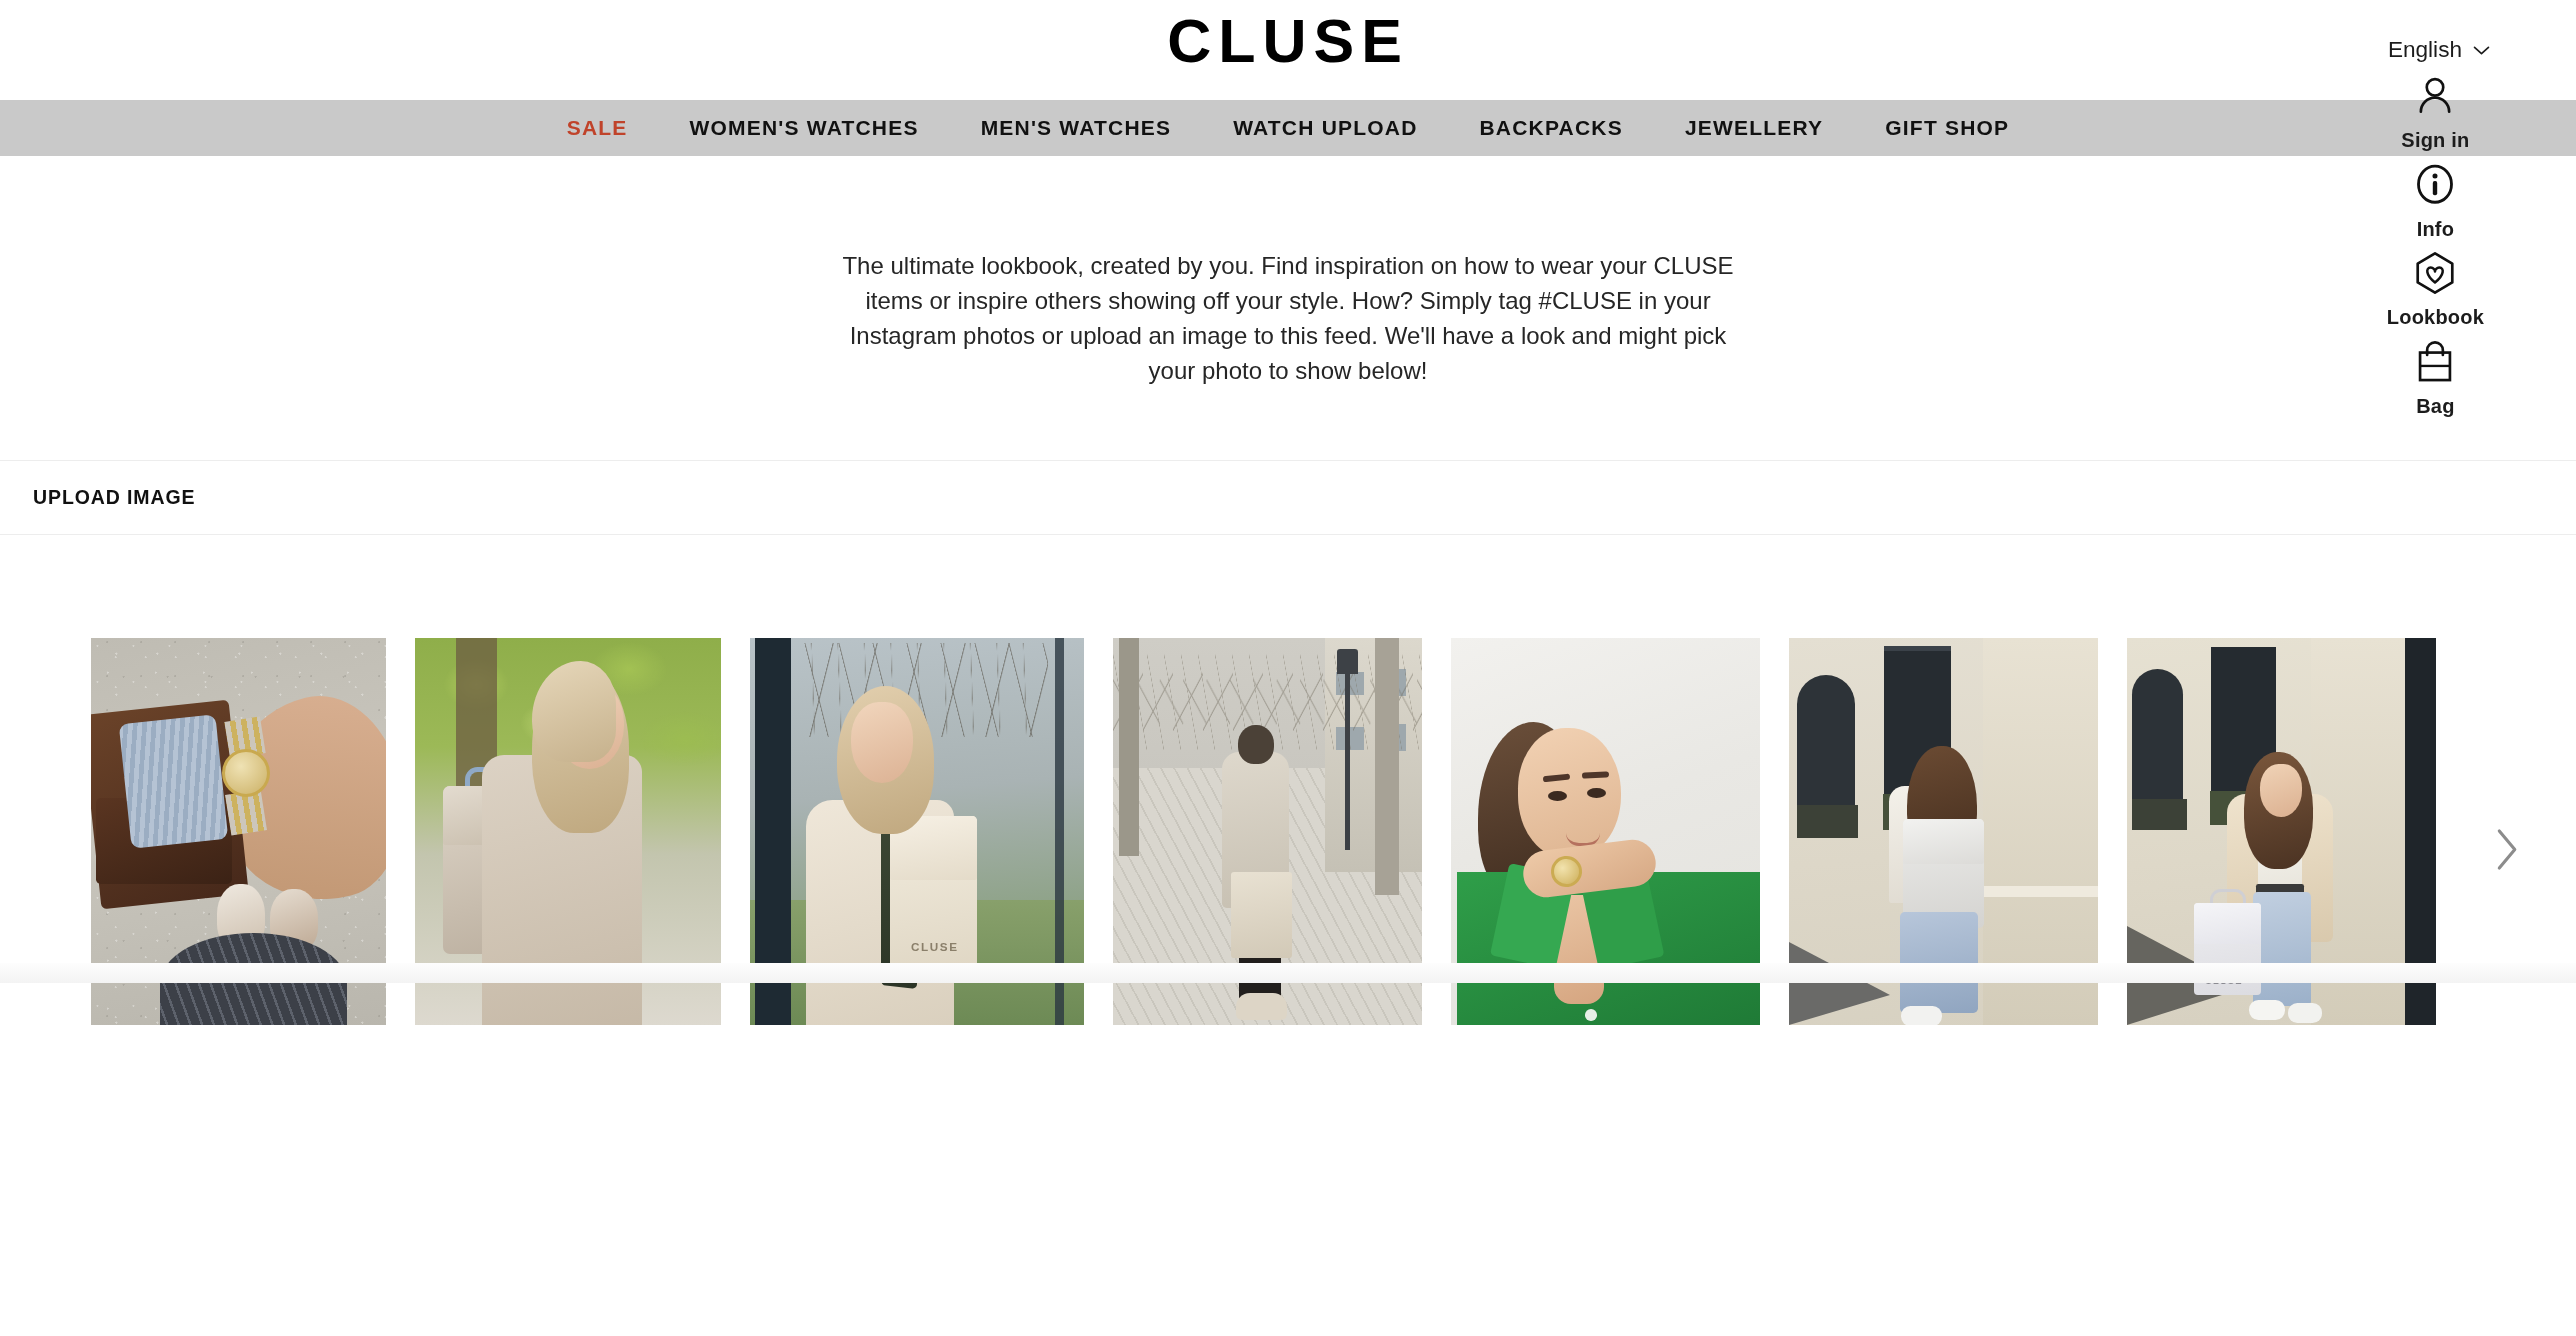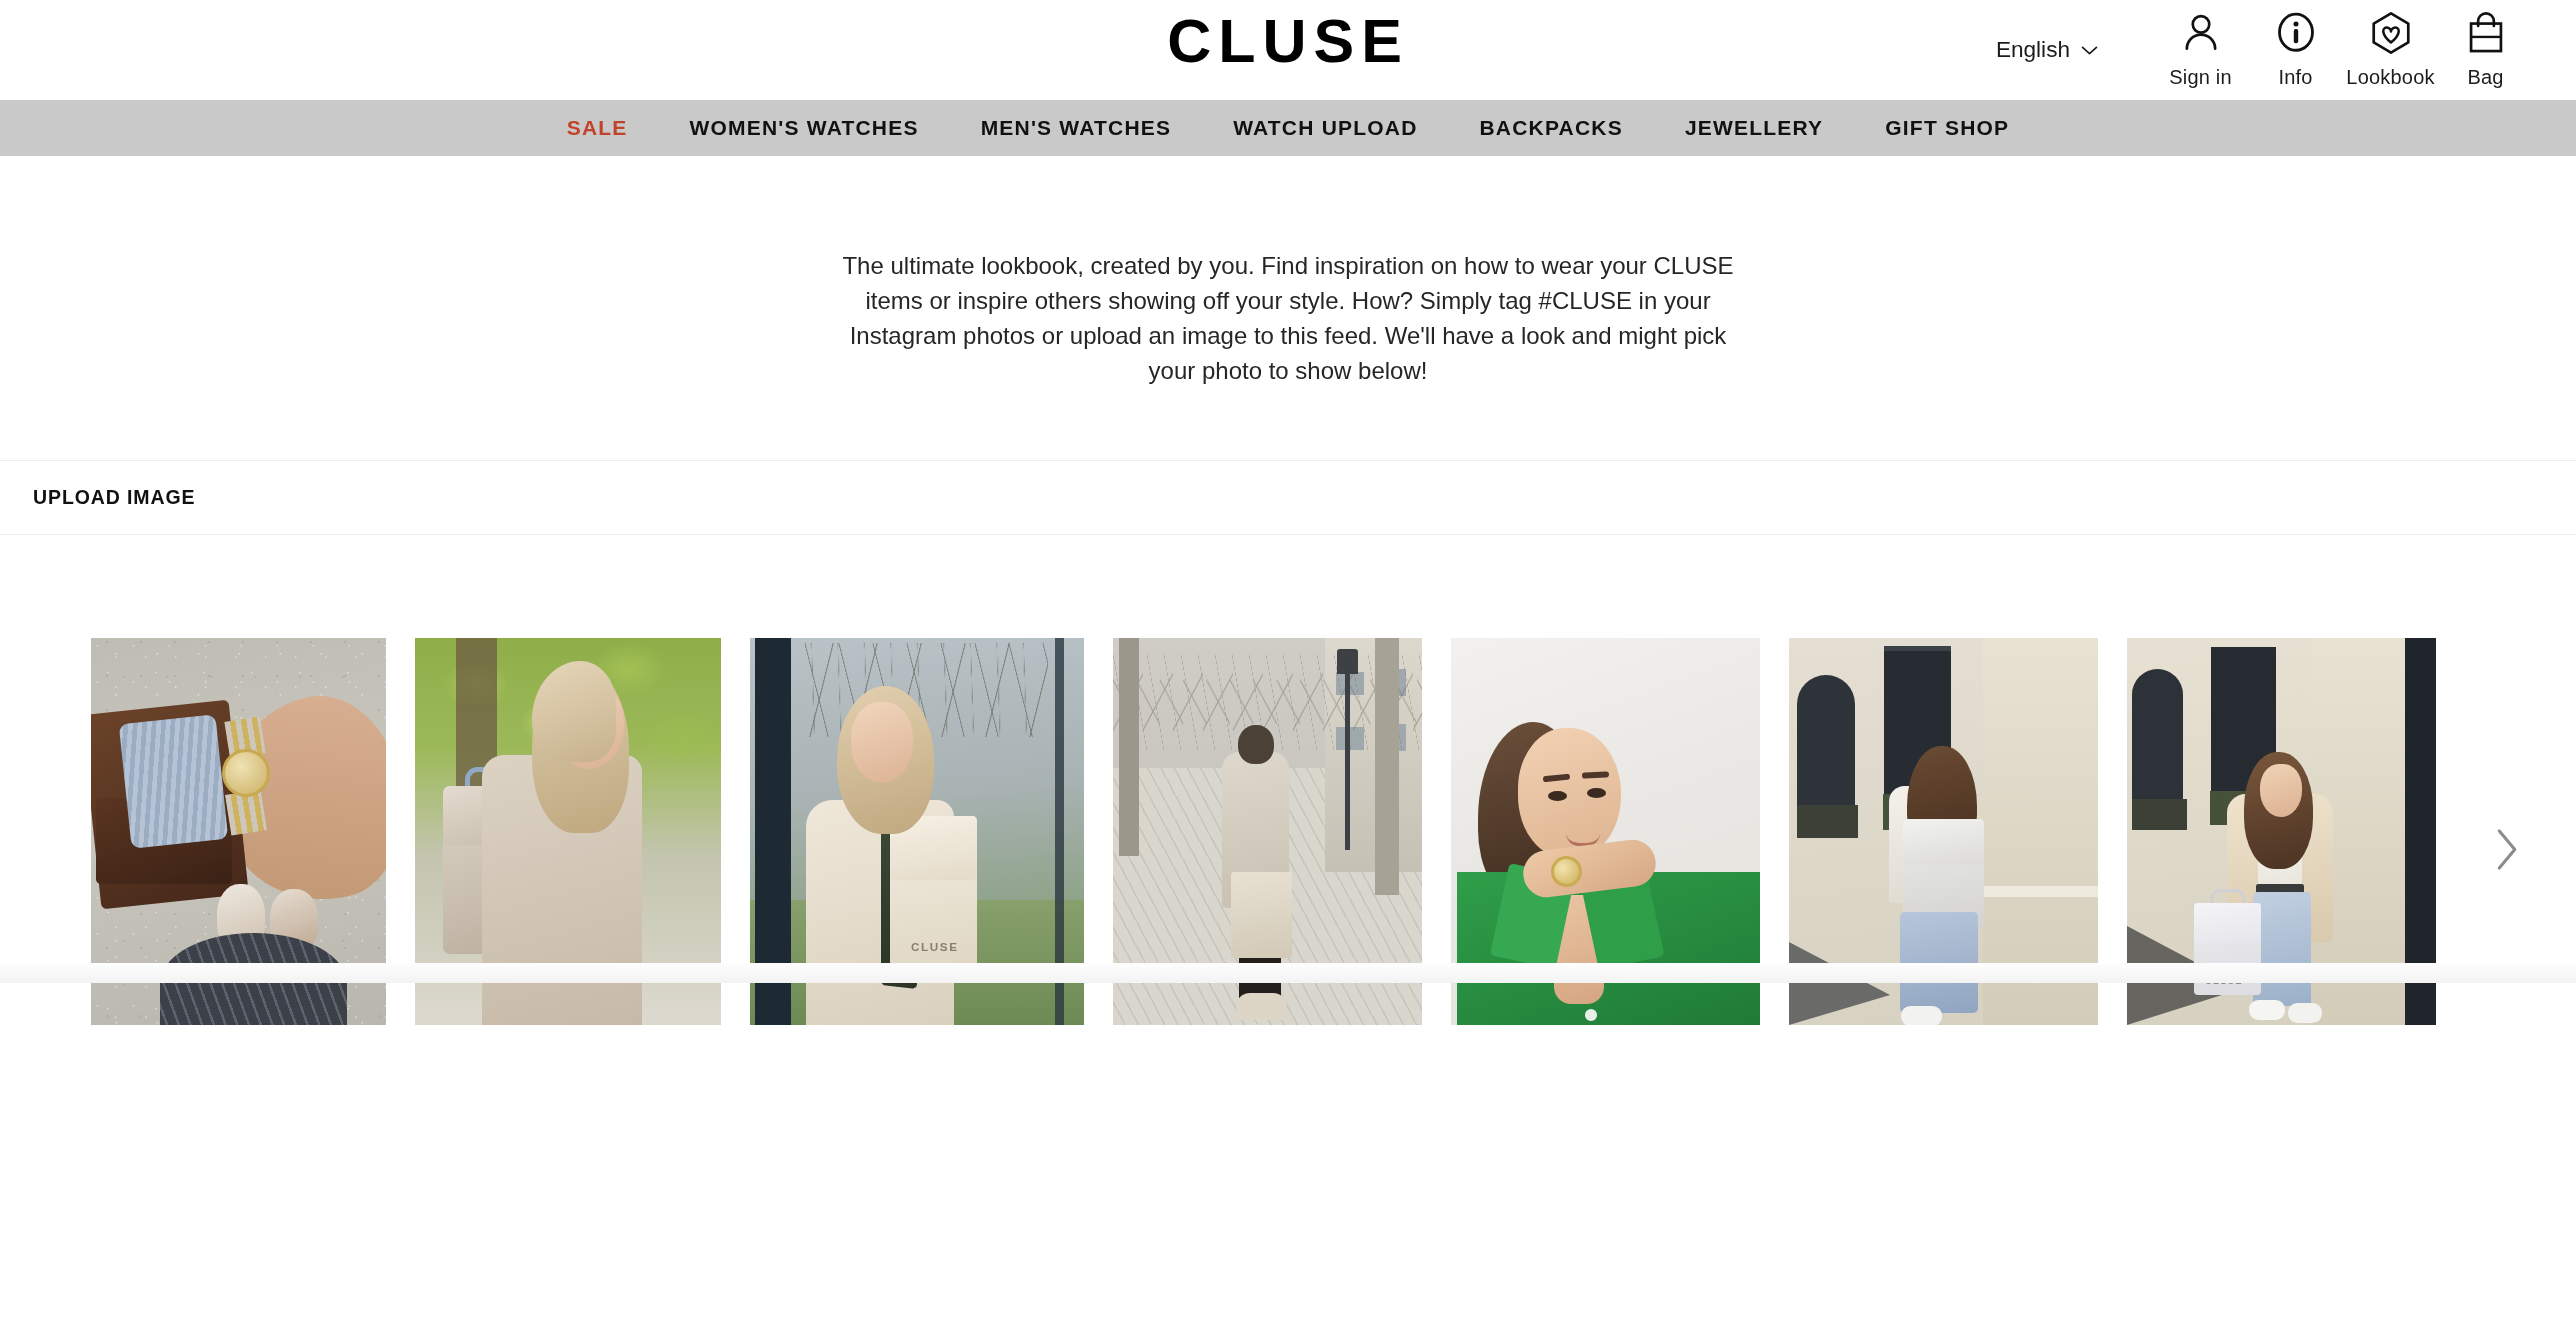--- a/index.html
+++ b/index.html
@@ -54,26 +54,27 @@
     font-family: "Liberation Sans", sans-serif;
     font-weight: bold;
     font-size: 61px;
     letter-spacing: 7px;
     color: #000000;
     white-space: nowrap;
   }
 
   .top-right {
     position: absolute;
-    right: 43px;
+    right: 31px;
     top: 0;
     height: 100px;
     display: flex;
     align-items: flex-start;
     gap: 0;
+    flex-direction: column;
   }
   .lang {
     display: flex;
     align-items: center;
     gap: 11px;
     margin-top: 37px;
     margin-right: 55px;
     cursor: pointer;
   }
   .lang-label {
@@ -87,20 +88,21 @@
     align-items: center;
     margin-top: 9.4px;
     cursor: pointer;
   }
   .util-icon { height: 47px; display: flex; align-items: center; justify-content: center; }
   .util-label {
     margin-top: 9.4px;
     font-size: 20px;
     color: #1c1c1c;
     letter-spacing: 0.2px;
+    font-weight: bold;
   }
 
   
   .nav {
     height: 56px;
     background: #c9c9c9;
     display: flex;
     align-items: center;
     justify-content: center;
     gap: 0;

